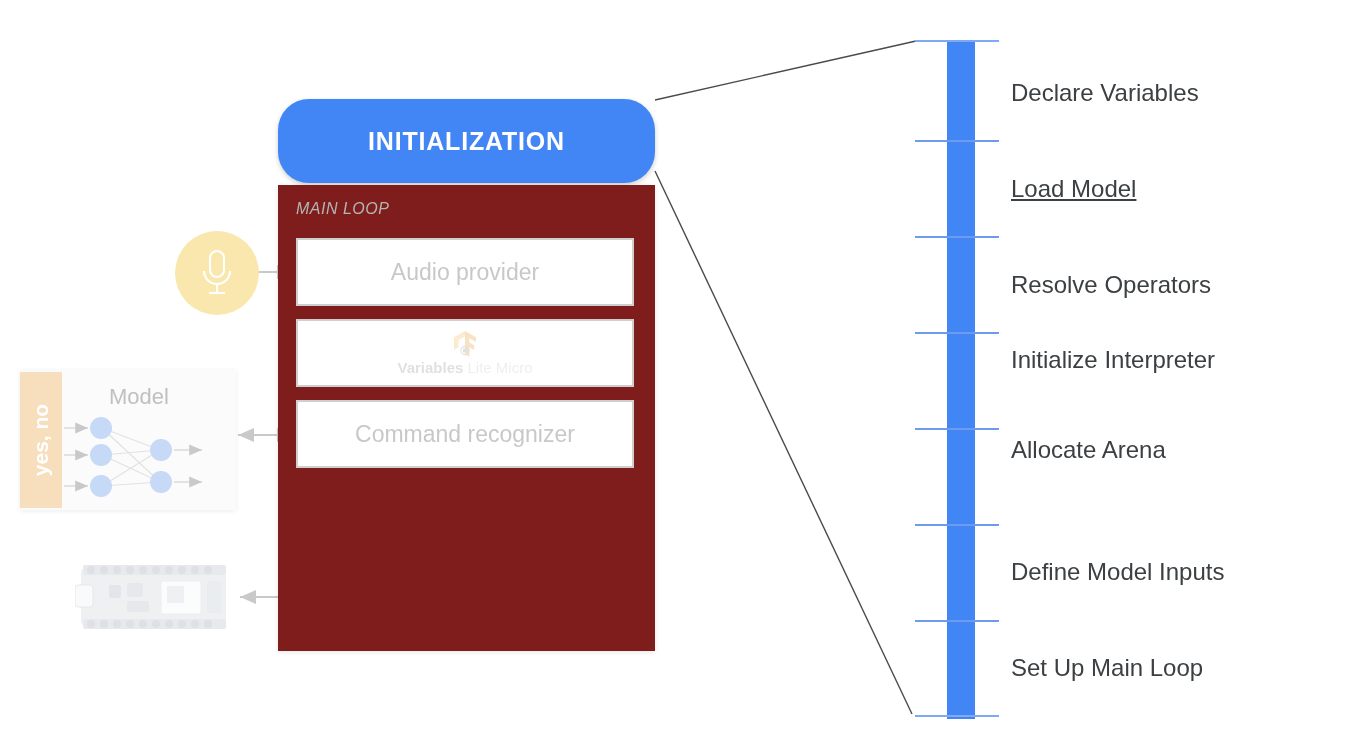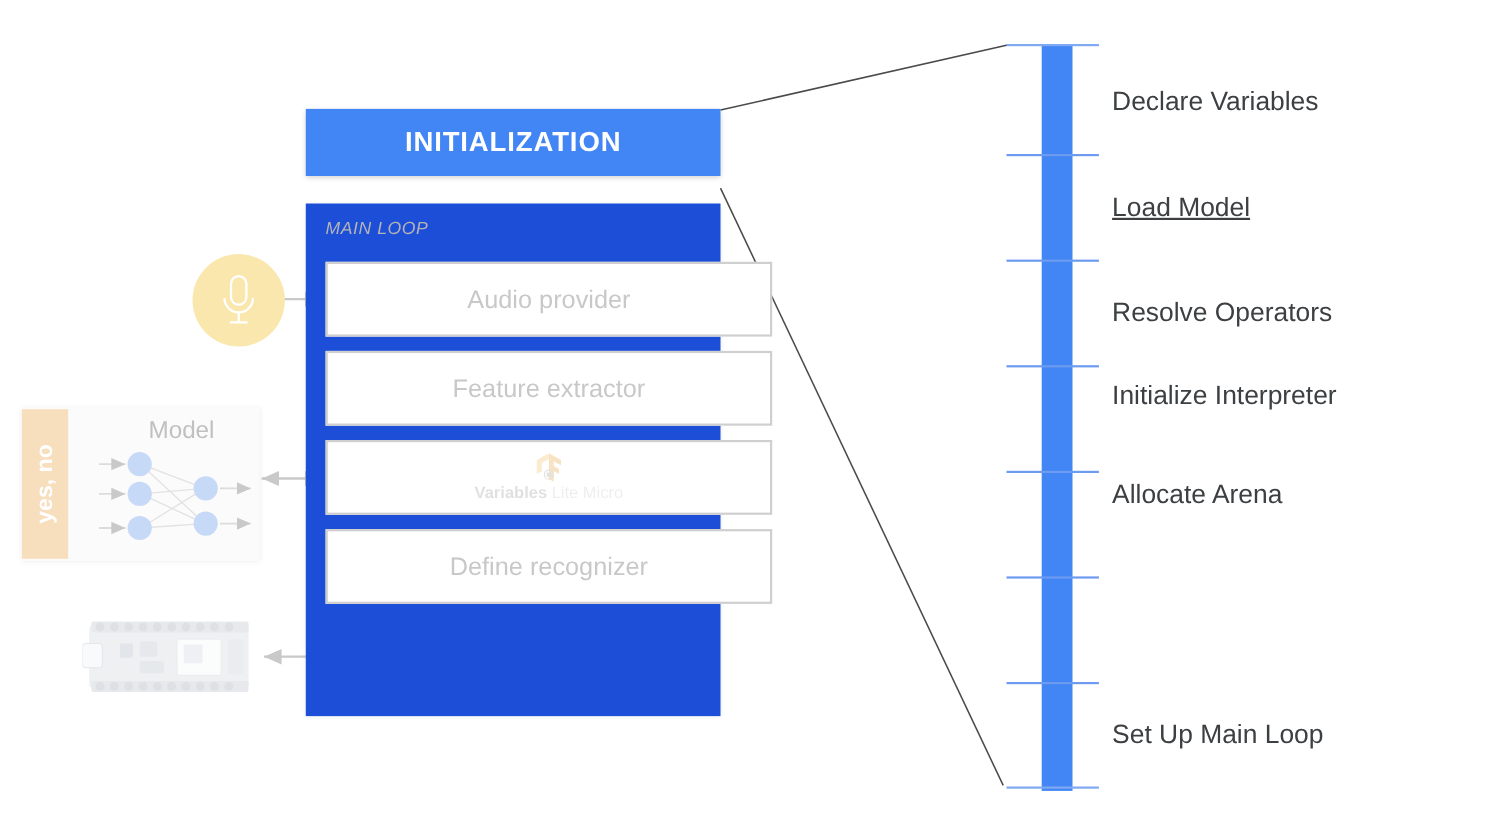--- a/index.html
+++ b/index.html
@@ -22,57 +22,58 @@
     position: absolute;
     left: 0; top: 0;
     width: 1351px; height: 743px;
     pointer-events: none;
   }
 
   
   #init-box {
     position: absolute;
     left: 278px; top: 99px;
-    width: 377px; height: 61px;
+    width: 377px; height: 84px;
     background: #4285F4;
     display: flex;
     align-items: center;
     justify-content: center;
     box-shadow: 0 2px 5px rgba(0,0,0,0.20);
+    border-radius: 31px;
   }
   #init-label {
     color: #ffffff;
     font-size: 25px;
     font-weight: bold;
     letter-spacing: 0.8px;
   }
 
   
   #mainloop-panel {
     position: absolute;
     left: 278px; top: 185px;
     width: 377px; height: 466px;
-    background: #1d4ed8;
+    background: #7f1d1d;
     box-shadow: 0 1px 5px rgba(0,0,0,0.10);
   }
   #mainloop-title {
     position: absolute;
     left: 18px; top: 15px;
     font-size: 16px;
     font-style: italic;
     color: #b4b4b4;
     letter-spacing: 0.5px;
   }
   #stage-list {
     position: absolute;
     left: 18px; top: 53px;
     width: 339px;
   }
   .stage-box {
-    width: 406px; height: 68px;
+    width: 338px; height: 68px;
     border: 2px solid #cfcfcf;
     background: #ffffff;
     display: flex;
     align-items: center;
     justify-content: center;
     margin-bottom: 13px;
   }
   .stage-label {
     font-size: 23px;
     color: #c8c8c8;
@@ -121,25 +122,26 @@
   }
   #model-tab-label {
     color: #ffffff;
     font-size: 21px;
     font-weight: bold;
     transform: rotate(-90deg);
     white-space: nowrap;
   }
   #model-body {
     position: absolute;
-    left: 58px; top: 0;
+    left: 32px; top: 0;
     width: 174px; height: 140px;
     display: flex;
     flex-direction: column;
     align-items: center;
+    justify-content: flex-end;
   }
   #model-title {
     font-size: 22px;
     color: #c0c0c0;
     margin-top: 8px;
   }
 
   
   #board-wrap {
     position: absolute;
@@ -203,41 +205,38 @@
 
   <div id="mainloop-panel">
     <div id="mainloop-title">MAIN LOOP</div>
 
     <div id="stage-list">
 
       <div class="stage-box">
         <span class="stage-label">Audio provider</span>
       </div>
 
-      <div class="stage-box">
-        <span class="stage-label">Feature extractor</span>
-      </div>
 
       <div class="stage-box">
         <div class="tflm-wrap">
           <svg class="tflm-mark" width="26" height="28" viewBox="0 0 26 28">
             <path d="M13 1 L24 7.2 L24 12 L17.4 8.3 L17.4 12.6 L22.2 15.3 L22.2 20 L17.4 17.3 L17.4 27 L13 24.5 Z" fill="#E8A33D"></path>
             <path d="M13 1 L2 7.2 L2 20 L6.6 17.3 L6.6 10 L13 6.2 Z" fill="#F3BE6B"></path>
             <circle cx="13" cy="20.5" r="4.1" fill="none" stroke="#9a9a9a" stroke-width="1.1"></circle>
             <rect x="11" y="18.6" width="4" height="3.8" fill="#9a9a9a"></rect>
           </svg>
           <div class="tflm-text">
             <span class="tflm-strong">Variables</span>
             <span class="tflm-light">Lite Micro</span>
           </div>
         </div>
       </div>
 
       <div class="stage-box">
-        <span class="stage-label">Define recognizer</span>
+        <span class="stage-label">Command recognizer</span>
       </div>
 
 
     </div>
   </div>
 
   <div id="mic-circle">
     <svg width="40" height="52" viewBox="0 0 40 52">
       <rect x="13" y="4" width="14" height="26" rx="7" fill="none" stroke="#ffffff" stroke-width="2.1"></rect>
       <path d="M7 24 a13 13 0 0 0 26 0" fill="none" stroke="#ffffff" stroke-width="2.1"></path>
@@ -327,15 +326,16 @@
   <div class="tick" style="top:428px;"></div>
   <div class="tick" style="top:524px;"></div>
   <div class="tick" style="top:620px;"></div>
   <div class="tick end" style="top:715px;"></div>
 
   <div class="step-label" style="top:79px;">Declare Variables</div>
   <div class="step-label" style="top:175px;text-decoration:underline;">Load Model</div>
   <div class="step-label" style="top:271px;">Resolve Operators</div>
   <div class="step-label" style="top:346px;">Initialize Interpreter</div>
   <div class="step-label" style="top:436px;">Allocate Arena</div>
+  <div class="step-label" style="top:558px;">Define Model Inputs</div>
   <div class="step-label" style="top:654px;">Set Up Main Loop</div>
 
 </div>
 
 </body></html>

